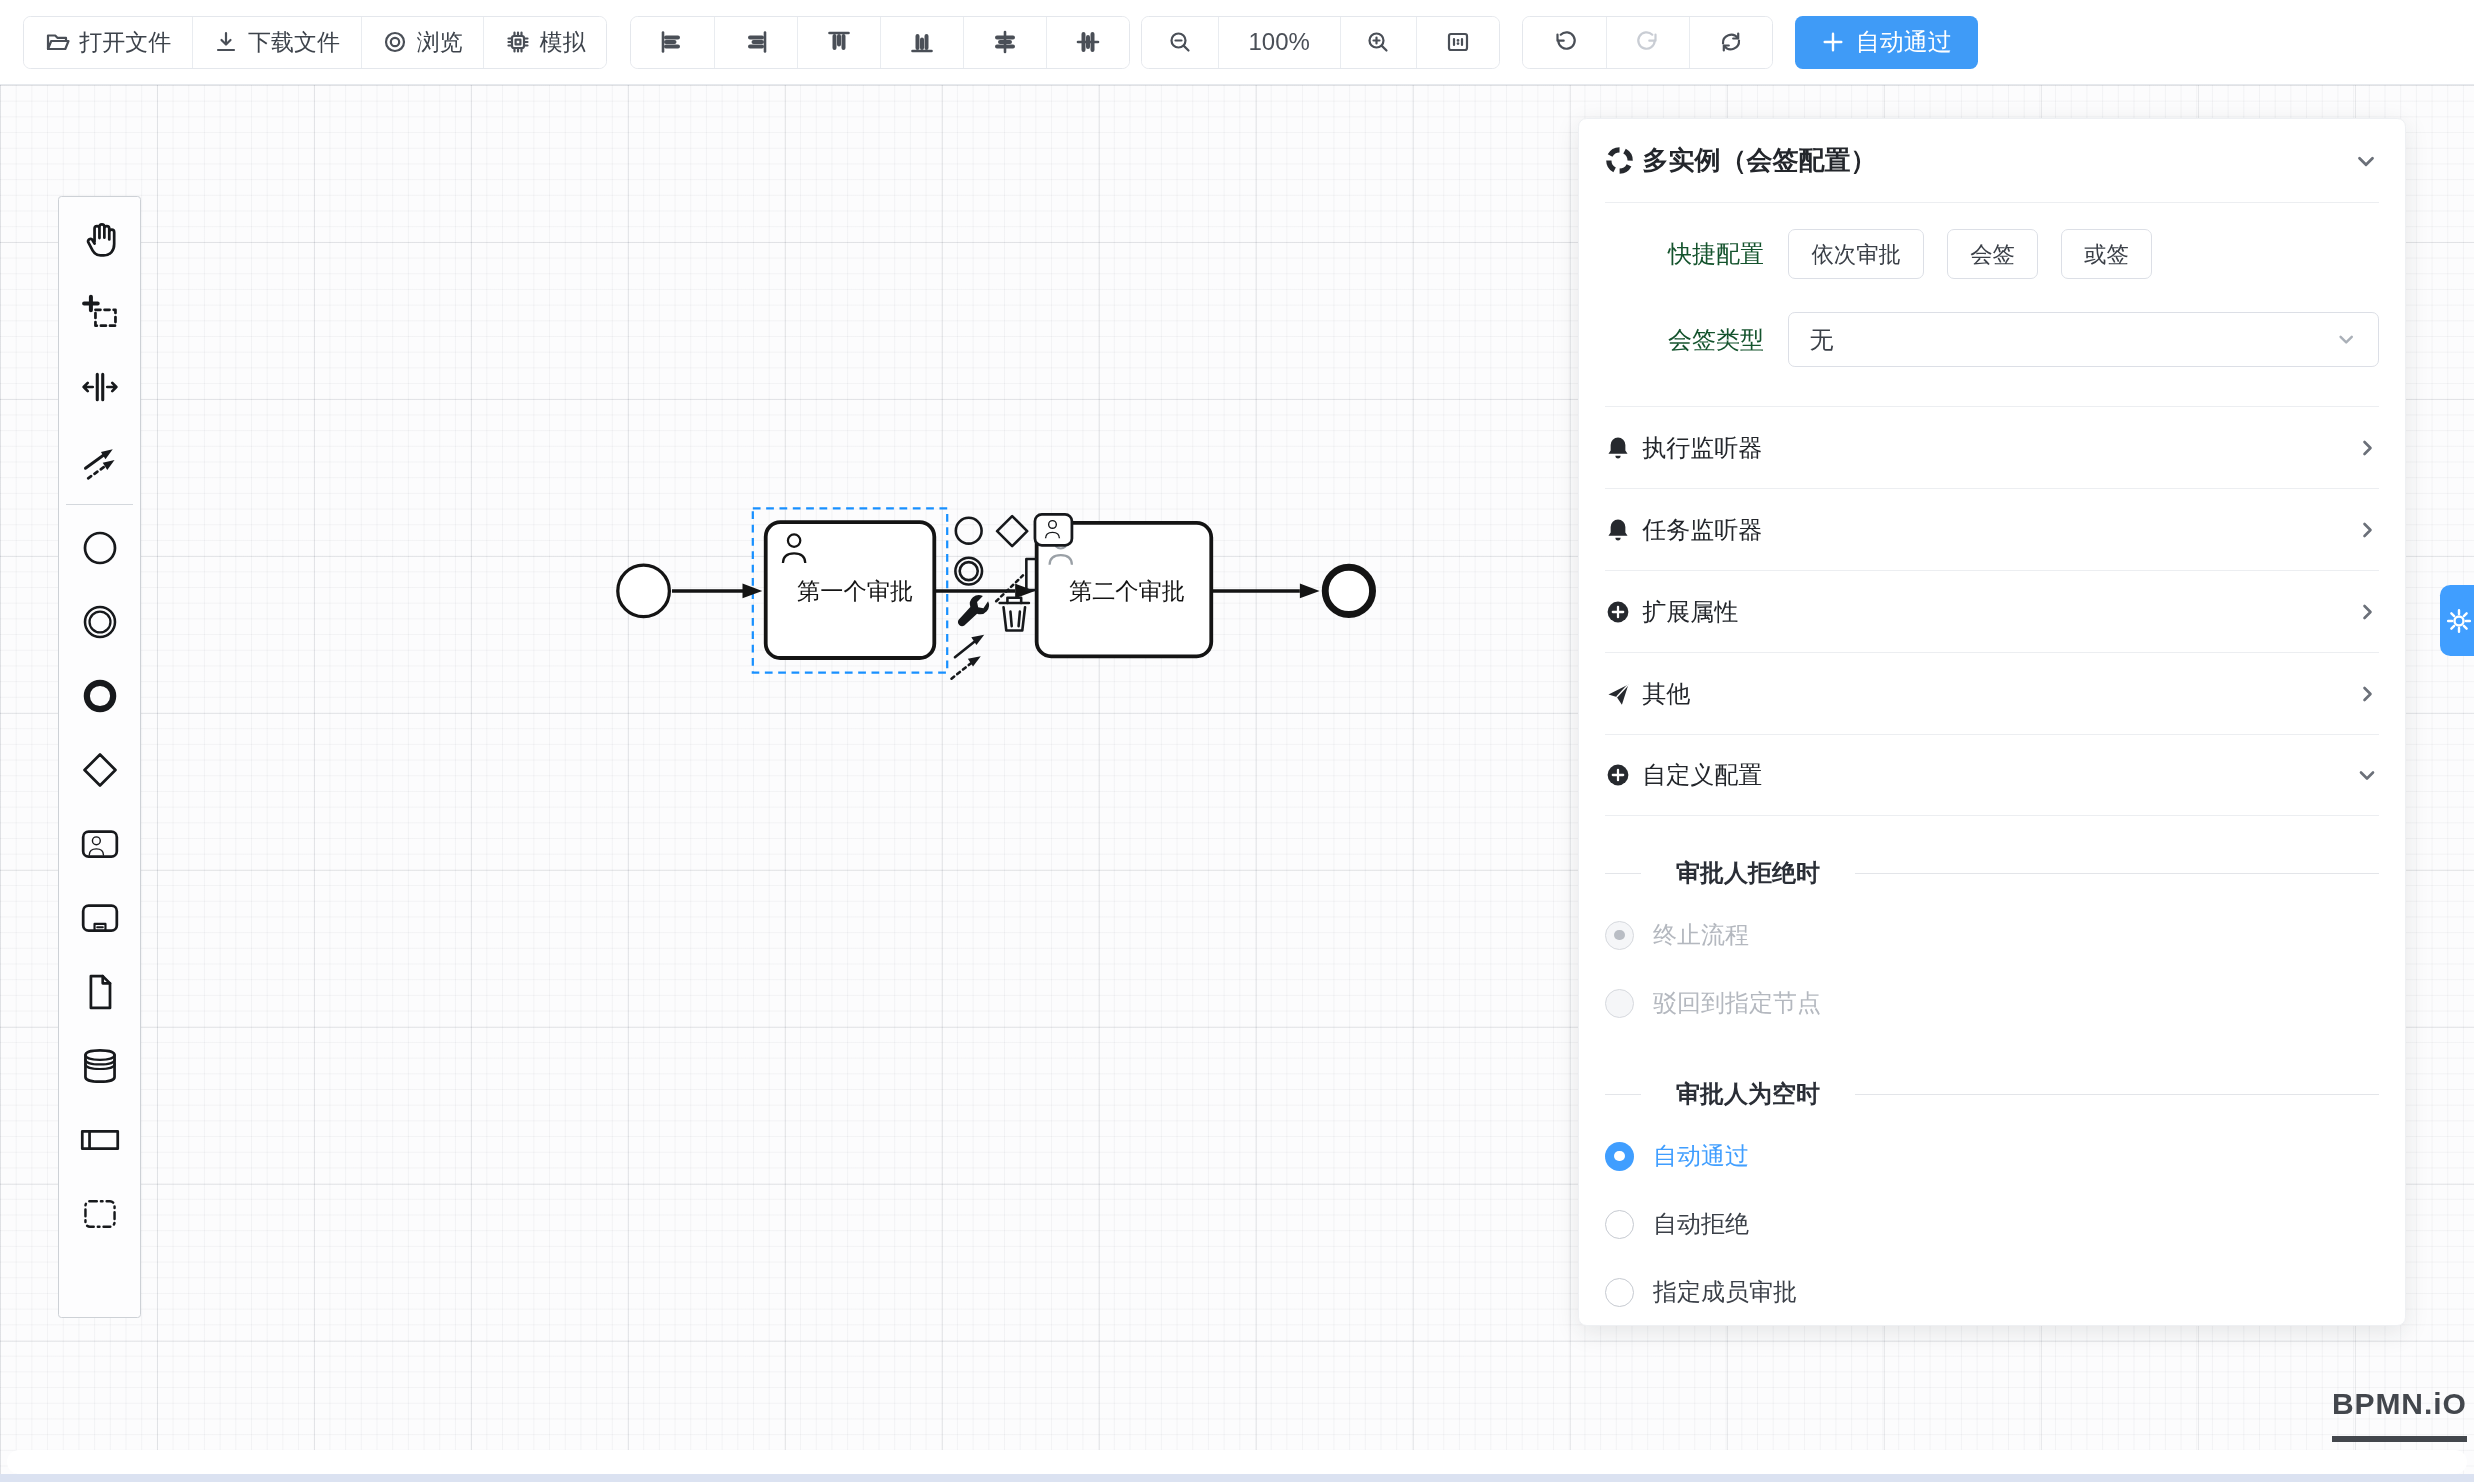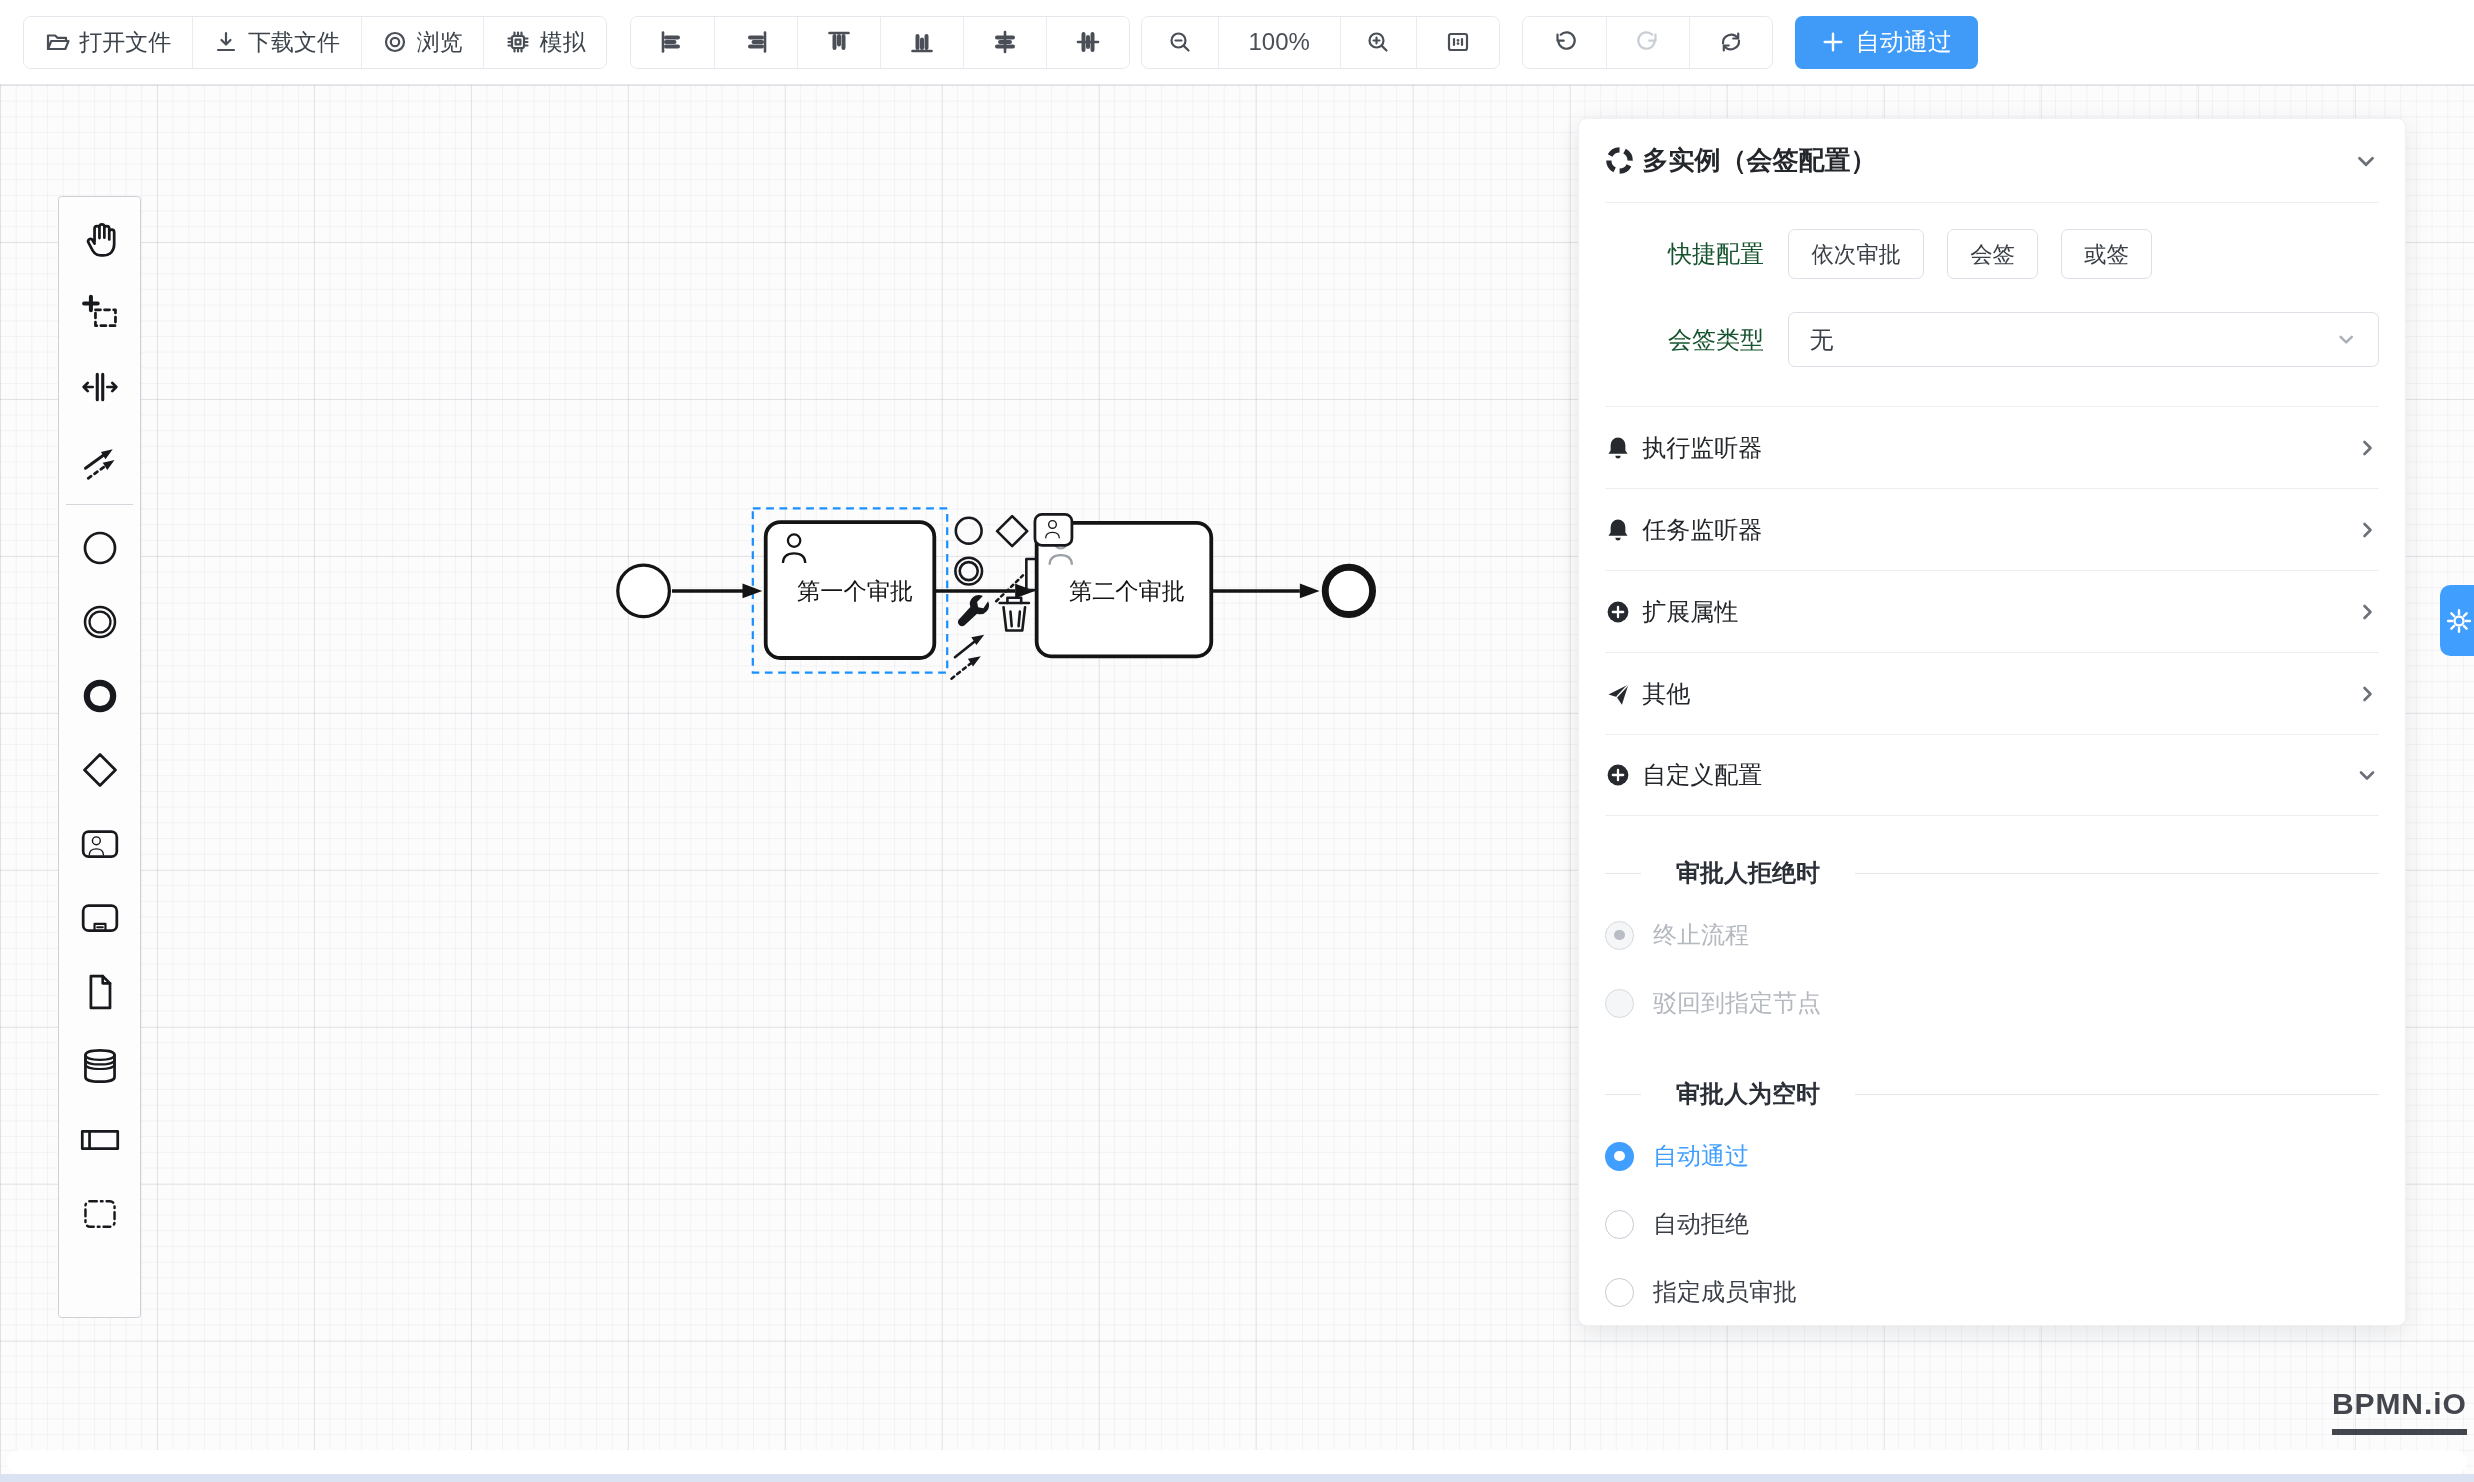--- a/index.html
+++ b/index.html
@@ -91,21 +91,21 @@
   .radio-row.active .radio { border:none; background:#409eff; }
   .radio-row.active .radio::after { content:""; width:10.3px; height:10.3px; border-radius:50%; background:#fff; }
   .radio-row.active span { color:#409eff;text-align:center; }
 
   
   .gear-tab { position:absolute; left:2440px; top:585px; width:34px; height:71px; background:#409eff;
     border-radius:10.3px 0 0 10.3px; display:flex; align-items:center; justify-content:flex-start;
     padding-left:6px; cursor:pointer; }
   .logo { position:absolute; left:2332px; top:1387px; cursor:pointer; }
   .logo span { font-size:30px; font-weight:700; letter-spacing:0.9px; color:#43474d;
-    border-bottom:6.9px solid #43474d; padding-bottom:8px; display:inline-block; }
+    border-bottom:6.9px solid #43474d; padding-bottom:15px; display:inline-block; }
 </style>
 </head>
 <body>
 
 <div class="canvas"></div>
 <div class="hscroll"></div>
 <div class="bottom-strip"></div>
 
 <svg class="diagram" viewBox="0 0 2877 1723">
   <defs>

